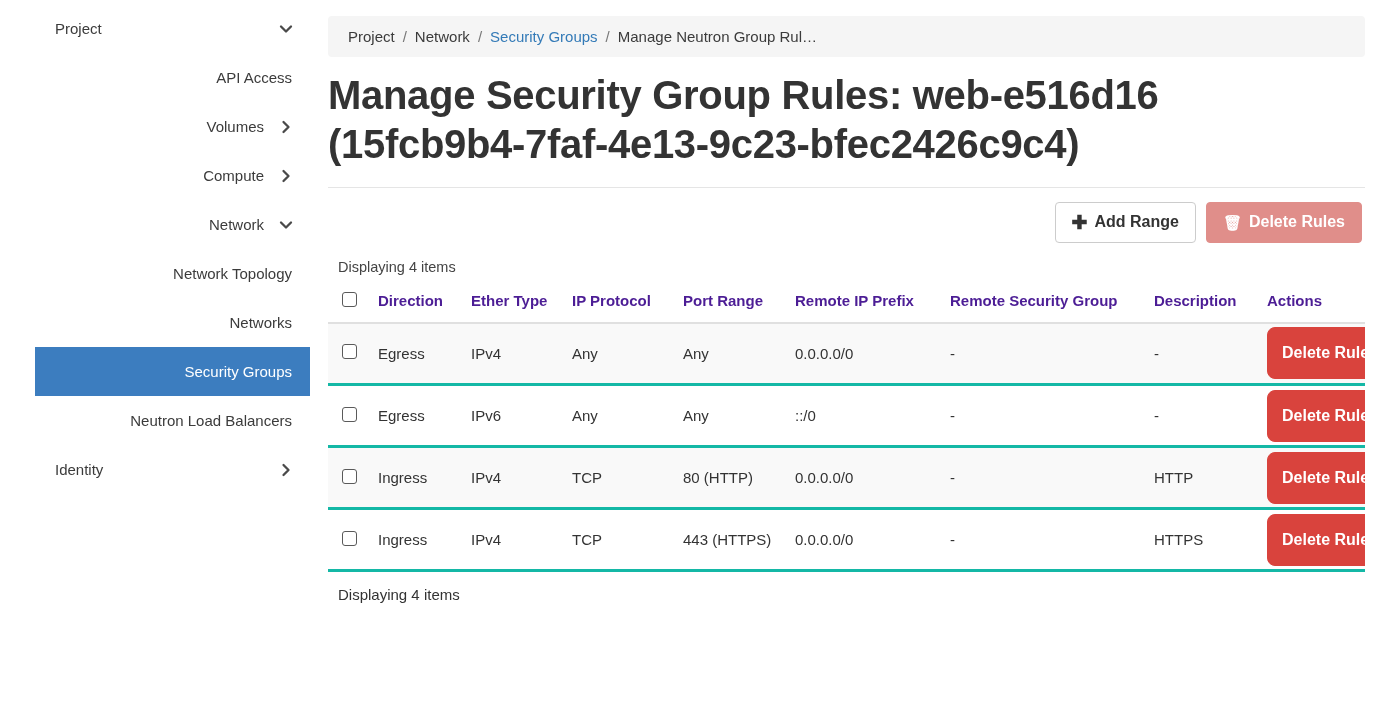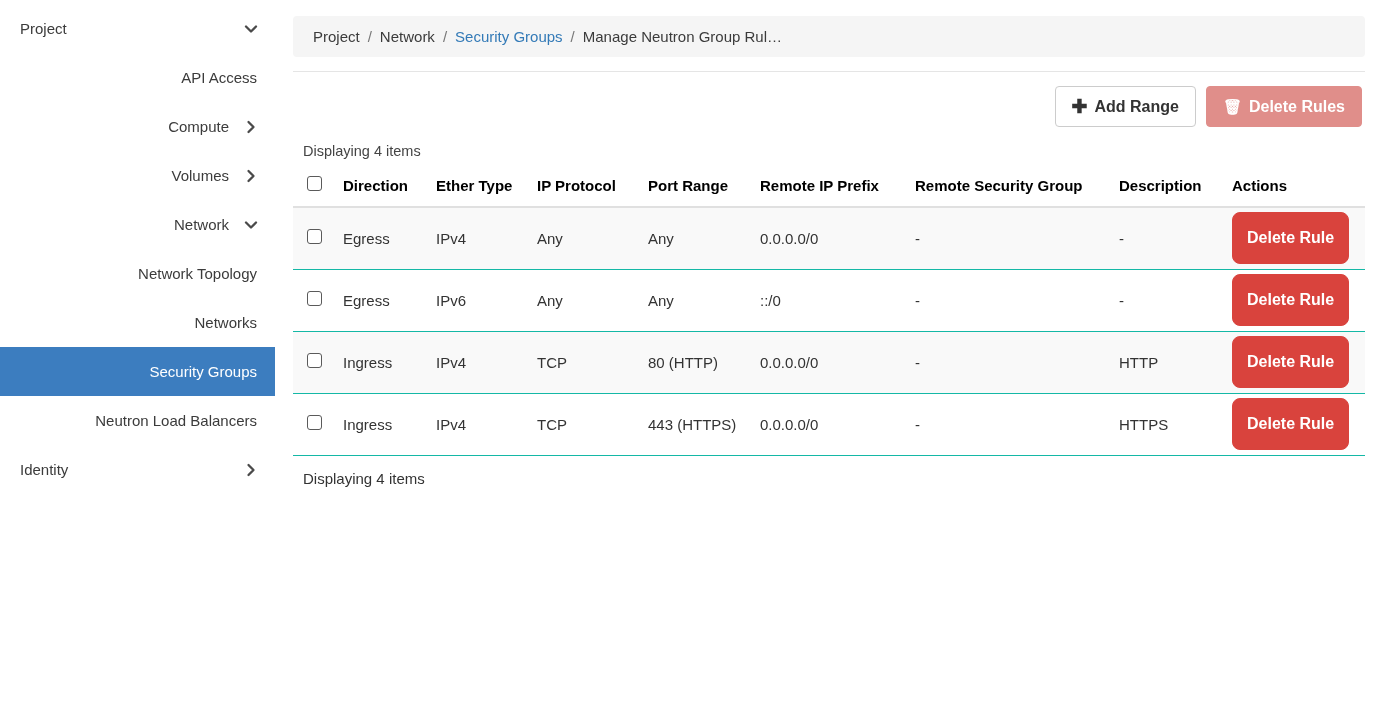--- a/index.html
+++ b/index.html
@@ -3,21 +3,21 @@
 <meta charset="utf-8">
 <style>
   * { box-sizing: border-box; margin: 0; padding: 0; }
   html, body {
     width: 1381px; height: 711px;
     font-family: "Liberation Sans", sans-serif;
     background: #ffffff;
     color: #333333;
     overflow: hidden;
   }
-  .app { display: flex; width: 1381px; height: 711px; }
+  .app { display: flex; width: 1381px; height: 711px; padding-left: 35px; }
 
   
   .sidebar {
     width: 275px; min-width: 275px; height: 711px;
     background: #ffffff;
     padding-top: 4px;
   }
   .nav-item {
     display: flex; align-items: center;
     height: 49px; padding: 0 16px 0 20px;
@@ -108,28 +108,28 @@
   .table-wrap { position: relative; }
   table.rules {
     width: 100%; border-collapse: collapse;
     table-layout: fixed;
   }
   table.rules th, table.rules td {
     text-align: left; vertical-align: middle;
     font-size: 15px;
   }
   table.rules thead th {
-    font-weight: bold; color: #000000;
+    font-weight: bold; color: #4c1d95;
     padding: 8px 8px 12px 8px;
     border-bottom: 2px solid #e0e0e0;
     white-space: nowrap;
   }
   table.rules tbody td {
     padding: 0 8px; height: 62px;
-    color: #333333; border-bottom: 1px solid #14b8a6;
+    color: #333333; border-bottom: 3px solid #14b8a6;
     white-space: nowrap; overflow: hidden; text-overflow: ellipsis;
   }
   table.rules tbody tr.odd td { background: #f9f9f9; }
   table.rules tbody tr.even td { background: #ffffff; }
 
   
   .c-chk  { width: 42px;  padding-left: 14px !important; }
   .c-dir  { width: 93px; }
   .c-eth  { width: 101px; }
   .c-prot { width: 111px; }
@@ -167,29 +167,29 @@
         <span class="chev">
           <svg width="16" height="16" viewBox="0 0 16 16">
             <path d="M3 5.5 L8 10.5 L13 5.5" fill="none" stroke="currentColor" stroke-width="2.3" stroke-linecap="round" stroke-linejoin="round"></path>
           </svg>
         </span>
       </div>
       <div class="nav-item level-leaf">
         <span class="nav-label">API Access</span>
       </div>
       <div class="nav-item level-group">
+        <span class="nav-label">Volumes</span>
+        <span class="chev">
+          <svg width="16" height="16" viewBox="0 0 16 16">
+            <path d="M5.5 3 L10.5 8 L5.5 13" fill="none" stroke="currentColor" stroke-width="2.3" stroke-linecap="round" stroke-linejoin="round"></path>
+          </svg>
+        </span>
+      </div>
+      <div class="nav-item level-group">
         <span class="nav-label">Compute</span>
-        <span class="chev">
-          <svg width="16" height="16" viewBox="0 0 16 16">
-            <path d="M5.5 3 L10.5 8 L5.5 13" fill="none" stroke="currentColor" stroke-width="2.3" stroke-linecap="round" stroke-linejoin="round"></path>
-          </svg>
-        </span>
-      </div>
-      <div class="nav-item level-group">
-        <span class="nav-label">Volumes</span>
         <span class="chev">
           <svg width="16" height="16" viewBox="0 0 16 16">
             <path d="M5.5 3 L10.5 8 L5.5 13" fill="none" stroke="currentColor" stroke-width="2.3" stroke-linecap="round" stroke-linejoin="round"></path>
           </svg>
         </span>
       </div>
       <div class="nav-item level-group">
         <span class="nav-label">Network</span>
         <span class="chev">
           <svg width="16" height="16" viewBox="0 0 16 16">
@@ -224,20 +224,21 @@
     <div class="breadcrumb" id="breadcrumb">
         <span class="crumb">Project</span>
         <span class="sep">/</span>
         <span class="crumb">Network</span>
         <span class="sep">/</span>
         <span class="crumb link">Security Groups</span>
         <span class="sep">/</span>
         <span class="crumb">Manage Neutron Group Rul…</span>
       </div>
 
+    <h1 class="page-title">Manage Security Group Rules: web-e516d16 (15fcb9b4-7faf-4e13-9c23-bfec2426c9c4)</h1>
     <hr class="title-rule">
 
     <div class="toolbar">
       <button class="btn btn-default">
         <span class="glyph plus">✚</span>
         <span>Add Range</span>
       </button>
       <button class="btn btn-danger-muted">
         <span class="glyph">🗑</span>
         <span>Delete Rules</span>

